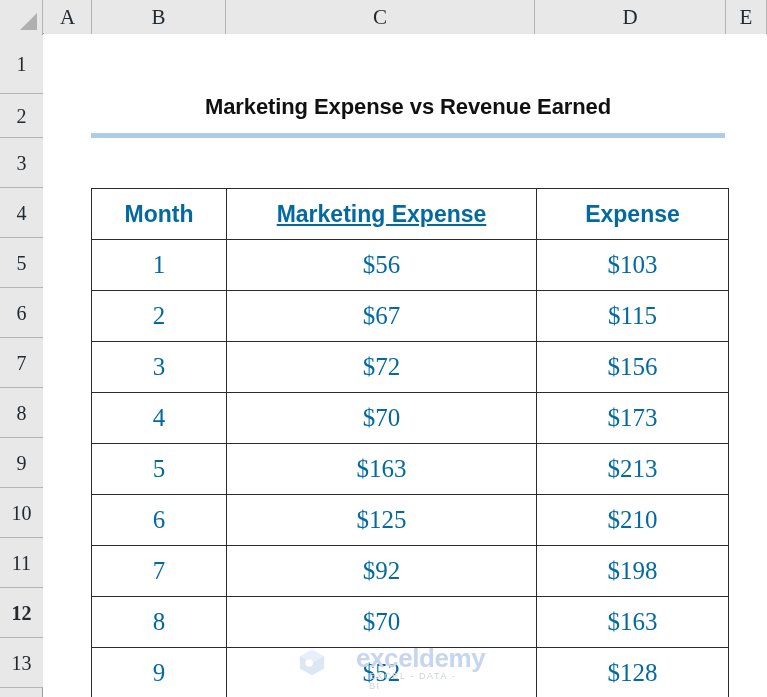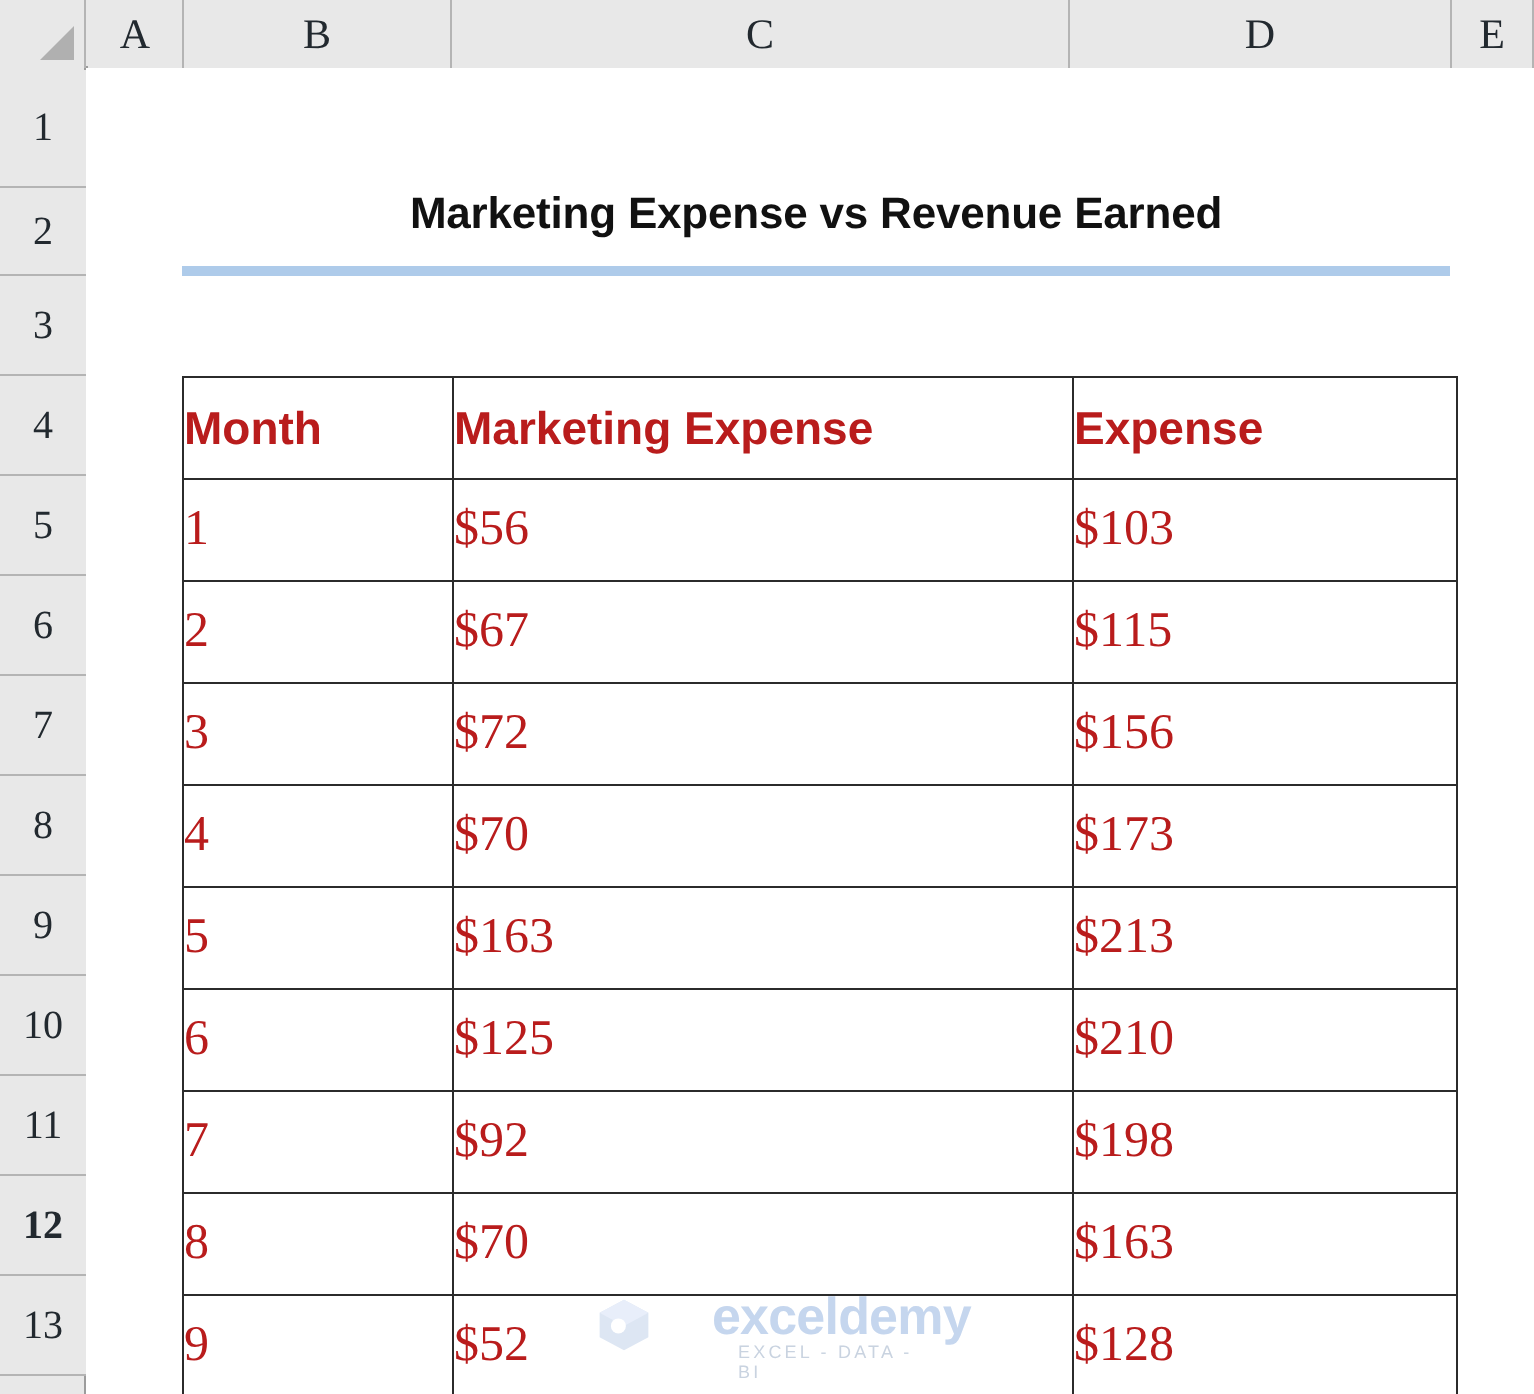--- a/index.html
+++ b/index.html
@@ -119,37 +119,37 @@
   
   .data-table {
     position: absolute;
     left: 91px;
     top: 188px;
     border-collapse: collapse;
     table-layout: fixed;
   }
   .data-table td {
     border: 1.6px solid #2b2b2b;
-    text-align: left;
+    text-align: center;
     font-size: 23px;
-    color: #b91c1c;
+    color: #0369a1;
     padding: 0;
     background: #ffffff;
   }
   .col-month  { width: 134px; }
   .col-expense{ width: 309px; }
   .col-revenue{ width: 191px; }
 
   .head-row td {
     height: 50px;
     font-weight: bold;
     font-size: 23px;
   }
   .head-month   { background: #fdedc8; }
-  .head-expense { background: #fbe0d5; }
+  .head-expense { background: #fbe0d5; text-decoration: underline; }
   .head-revenue { background: #e2efda; }
 
   .body-row td {
     height: 50px;
     font-family: "Liberation Serif", serif;
     font-size: 25px;
   }
 
   
   .watermark {

